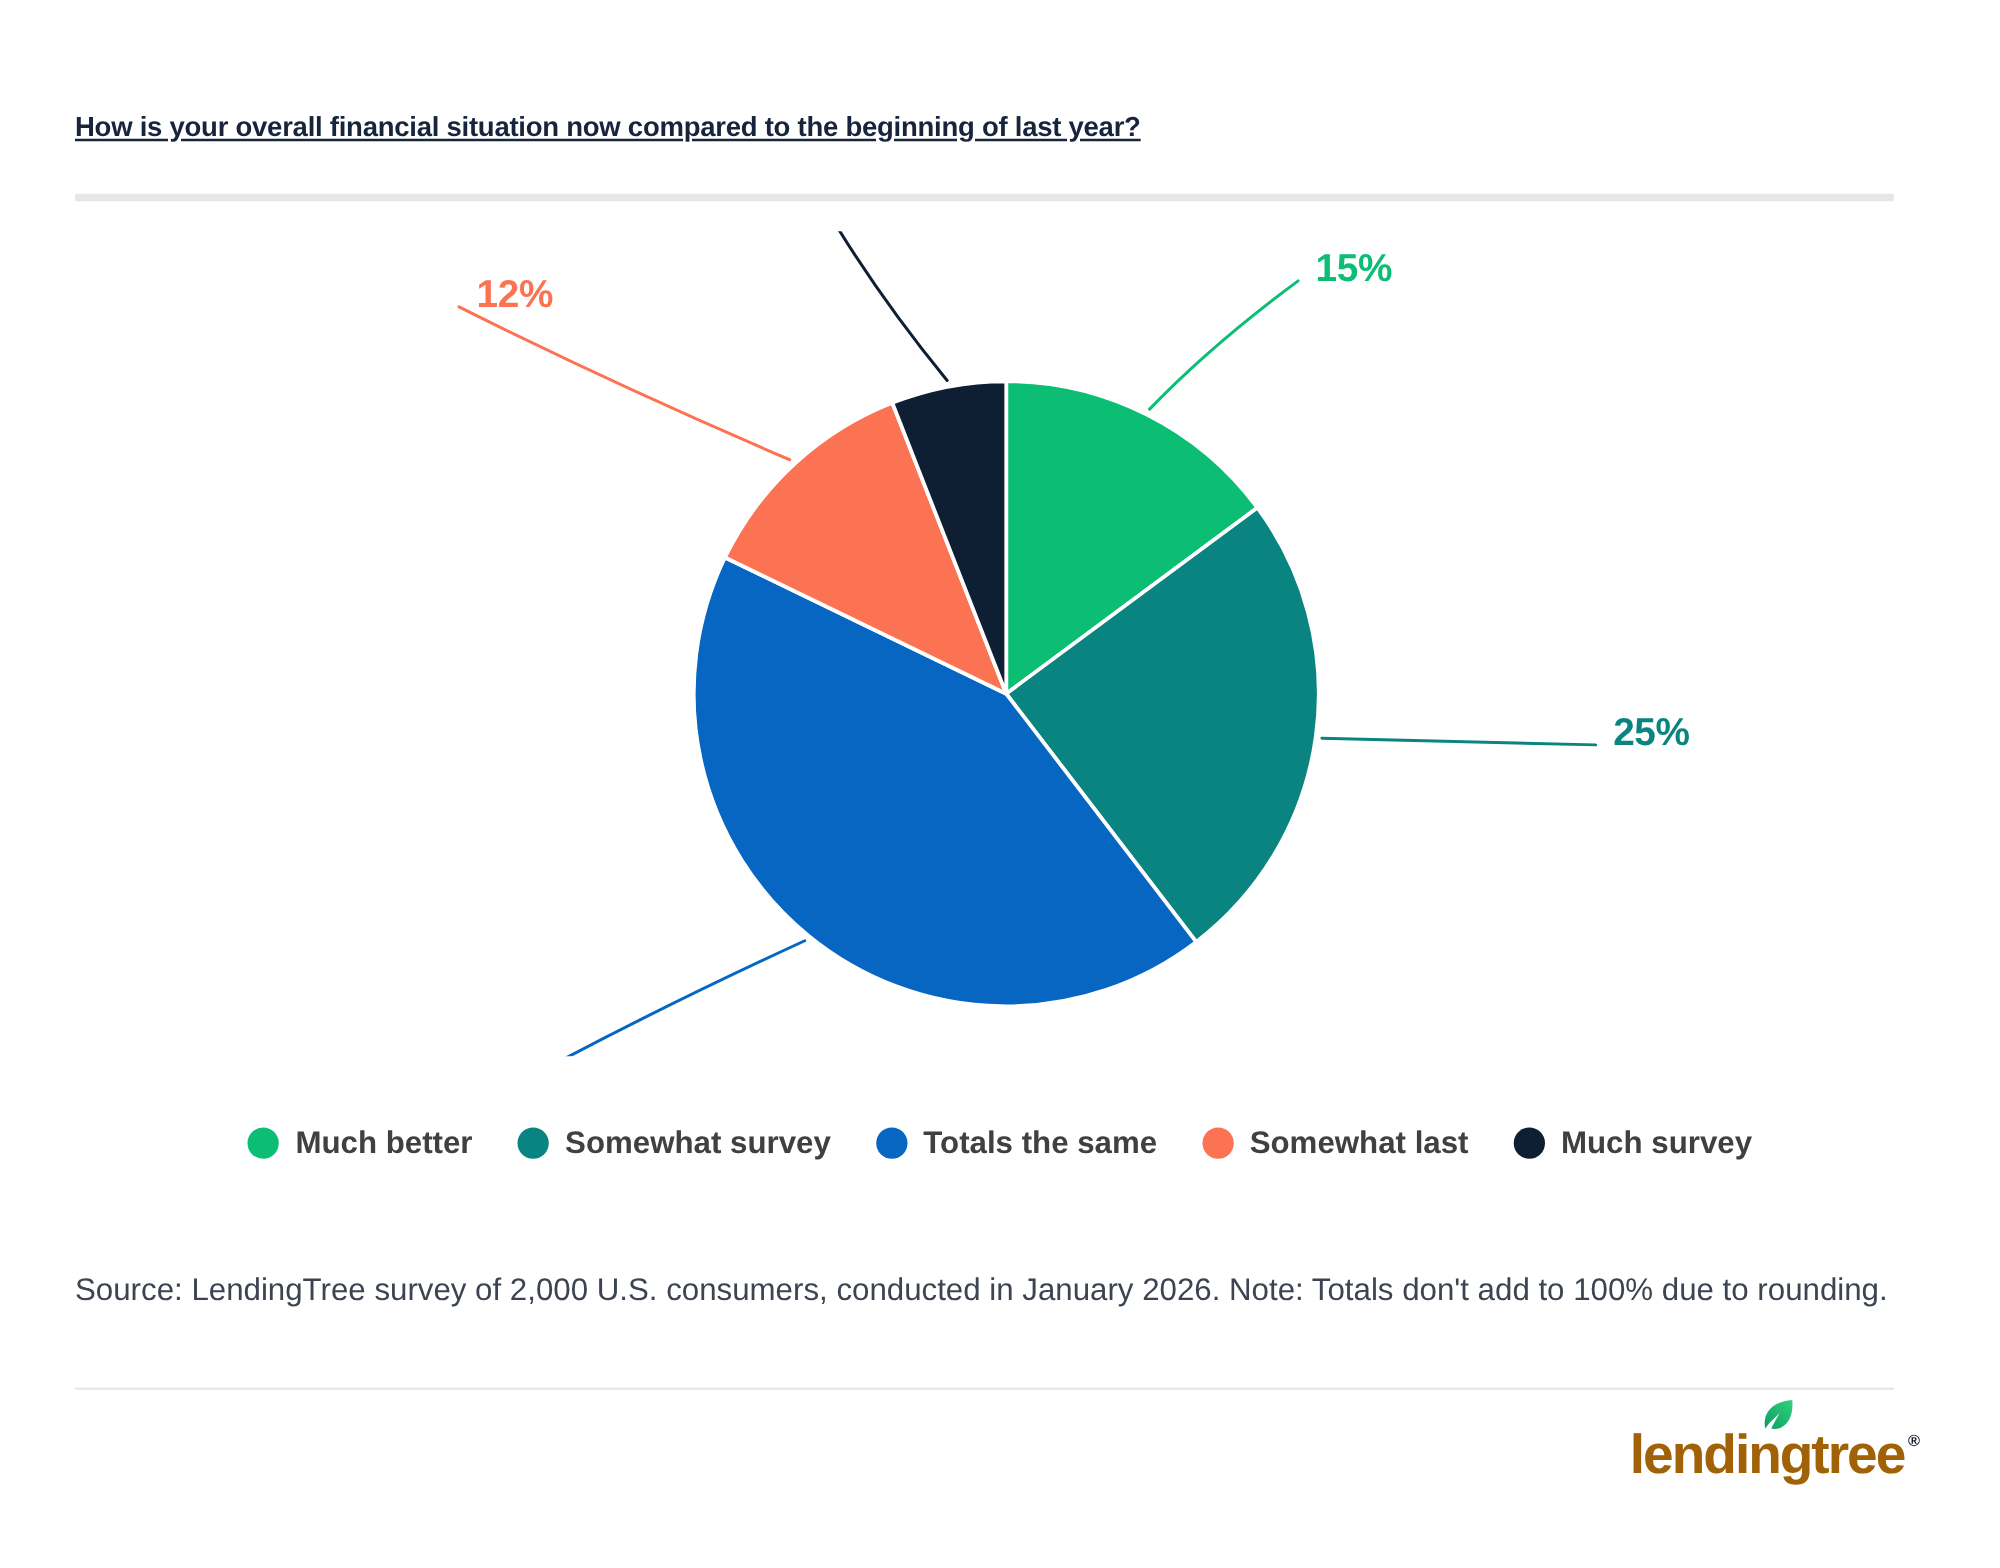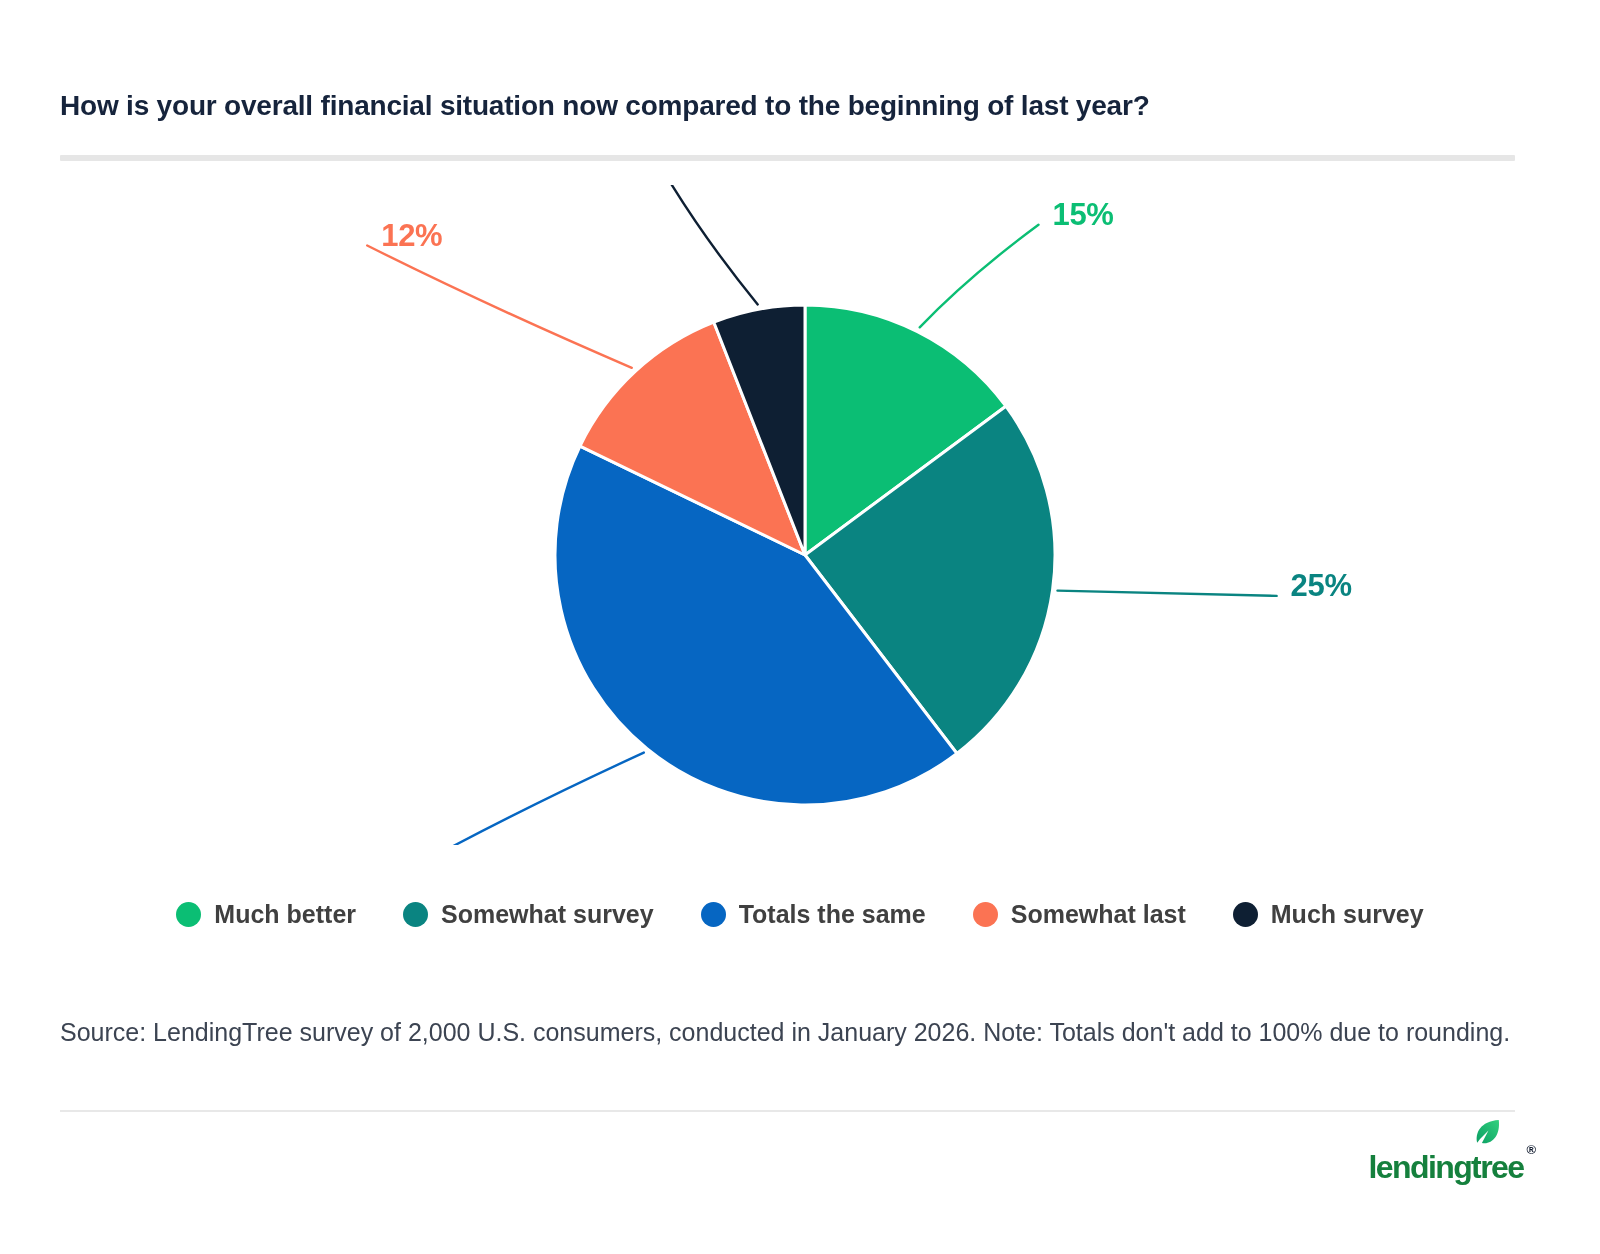--- a/index.html
+++ b/index.html
@@ -19,25 +19,26 @@
     position: absolute;
     inset: 0;
   }
 
   
   .chart-title {
     position: absolute;
     left: 60px;
     top: 88px;
     width: 1470px;
-    font-size: 28px;
+    font-size: 22px;
     font-weight: bold;
     letter-spacing: -0.2px;
     color: #16243C;
     line-height: 1.25;
+    text-decoration: underline;
   }
   .title-rule {
     position: absolute;
     left: 60px;
     top: 155px;
     width: 1455px;
     height: 6px;
     background: #E6E6E6;
     border-radius: 1px;
   }
@@ -65,21 +66,21 @@
 
   
   .legend {
     position: absolute;
     left: 0;
     top: 900px;
     width: 1600px;
     display: flex;
     justify-content: center;
     align-items: center;
-    gap: 47px;
+    gap: 36px;
   }
   .legend-item {
     display: flex;
     align-items: center;
     gap: 13px;
   }
   .legend-dot {
     width: 25px;
     height: 25px;
     border-radius: 50%;
@@ -114,24 +115,24 @@
 
   
   .brand-logo {
     position: absolute;
     right: 64px;
     top: 1142px;
     display: flex;
     align-items: flex-end;
   }
   .logo-wordmark {
-    font-size: 32px;
+    font-size: 44px;
     font-weight: bold;
     letter-spacing: -1.6px;
-    color: #15803d;
+    color: #a16207;
     line-height: 1;
     position: relative;
   }
   .logo-reg {
     font-size: 13px;
     font-weight: bold;
     color: #101A2E;
     margin-left: 3px;
     margin-bottom: 26px;
   }

